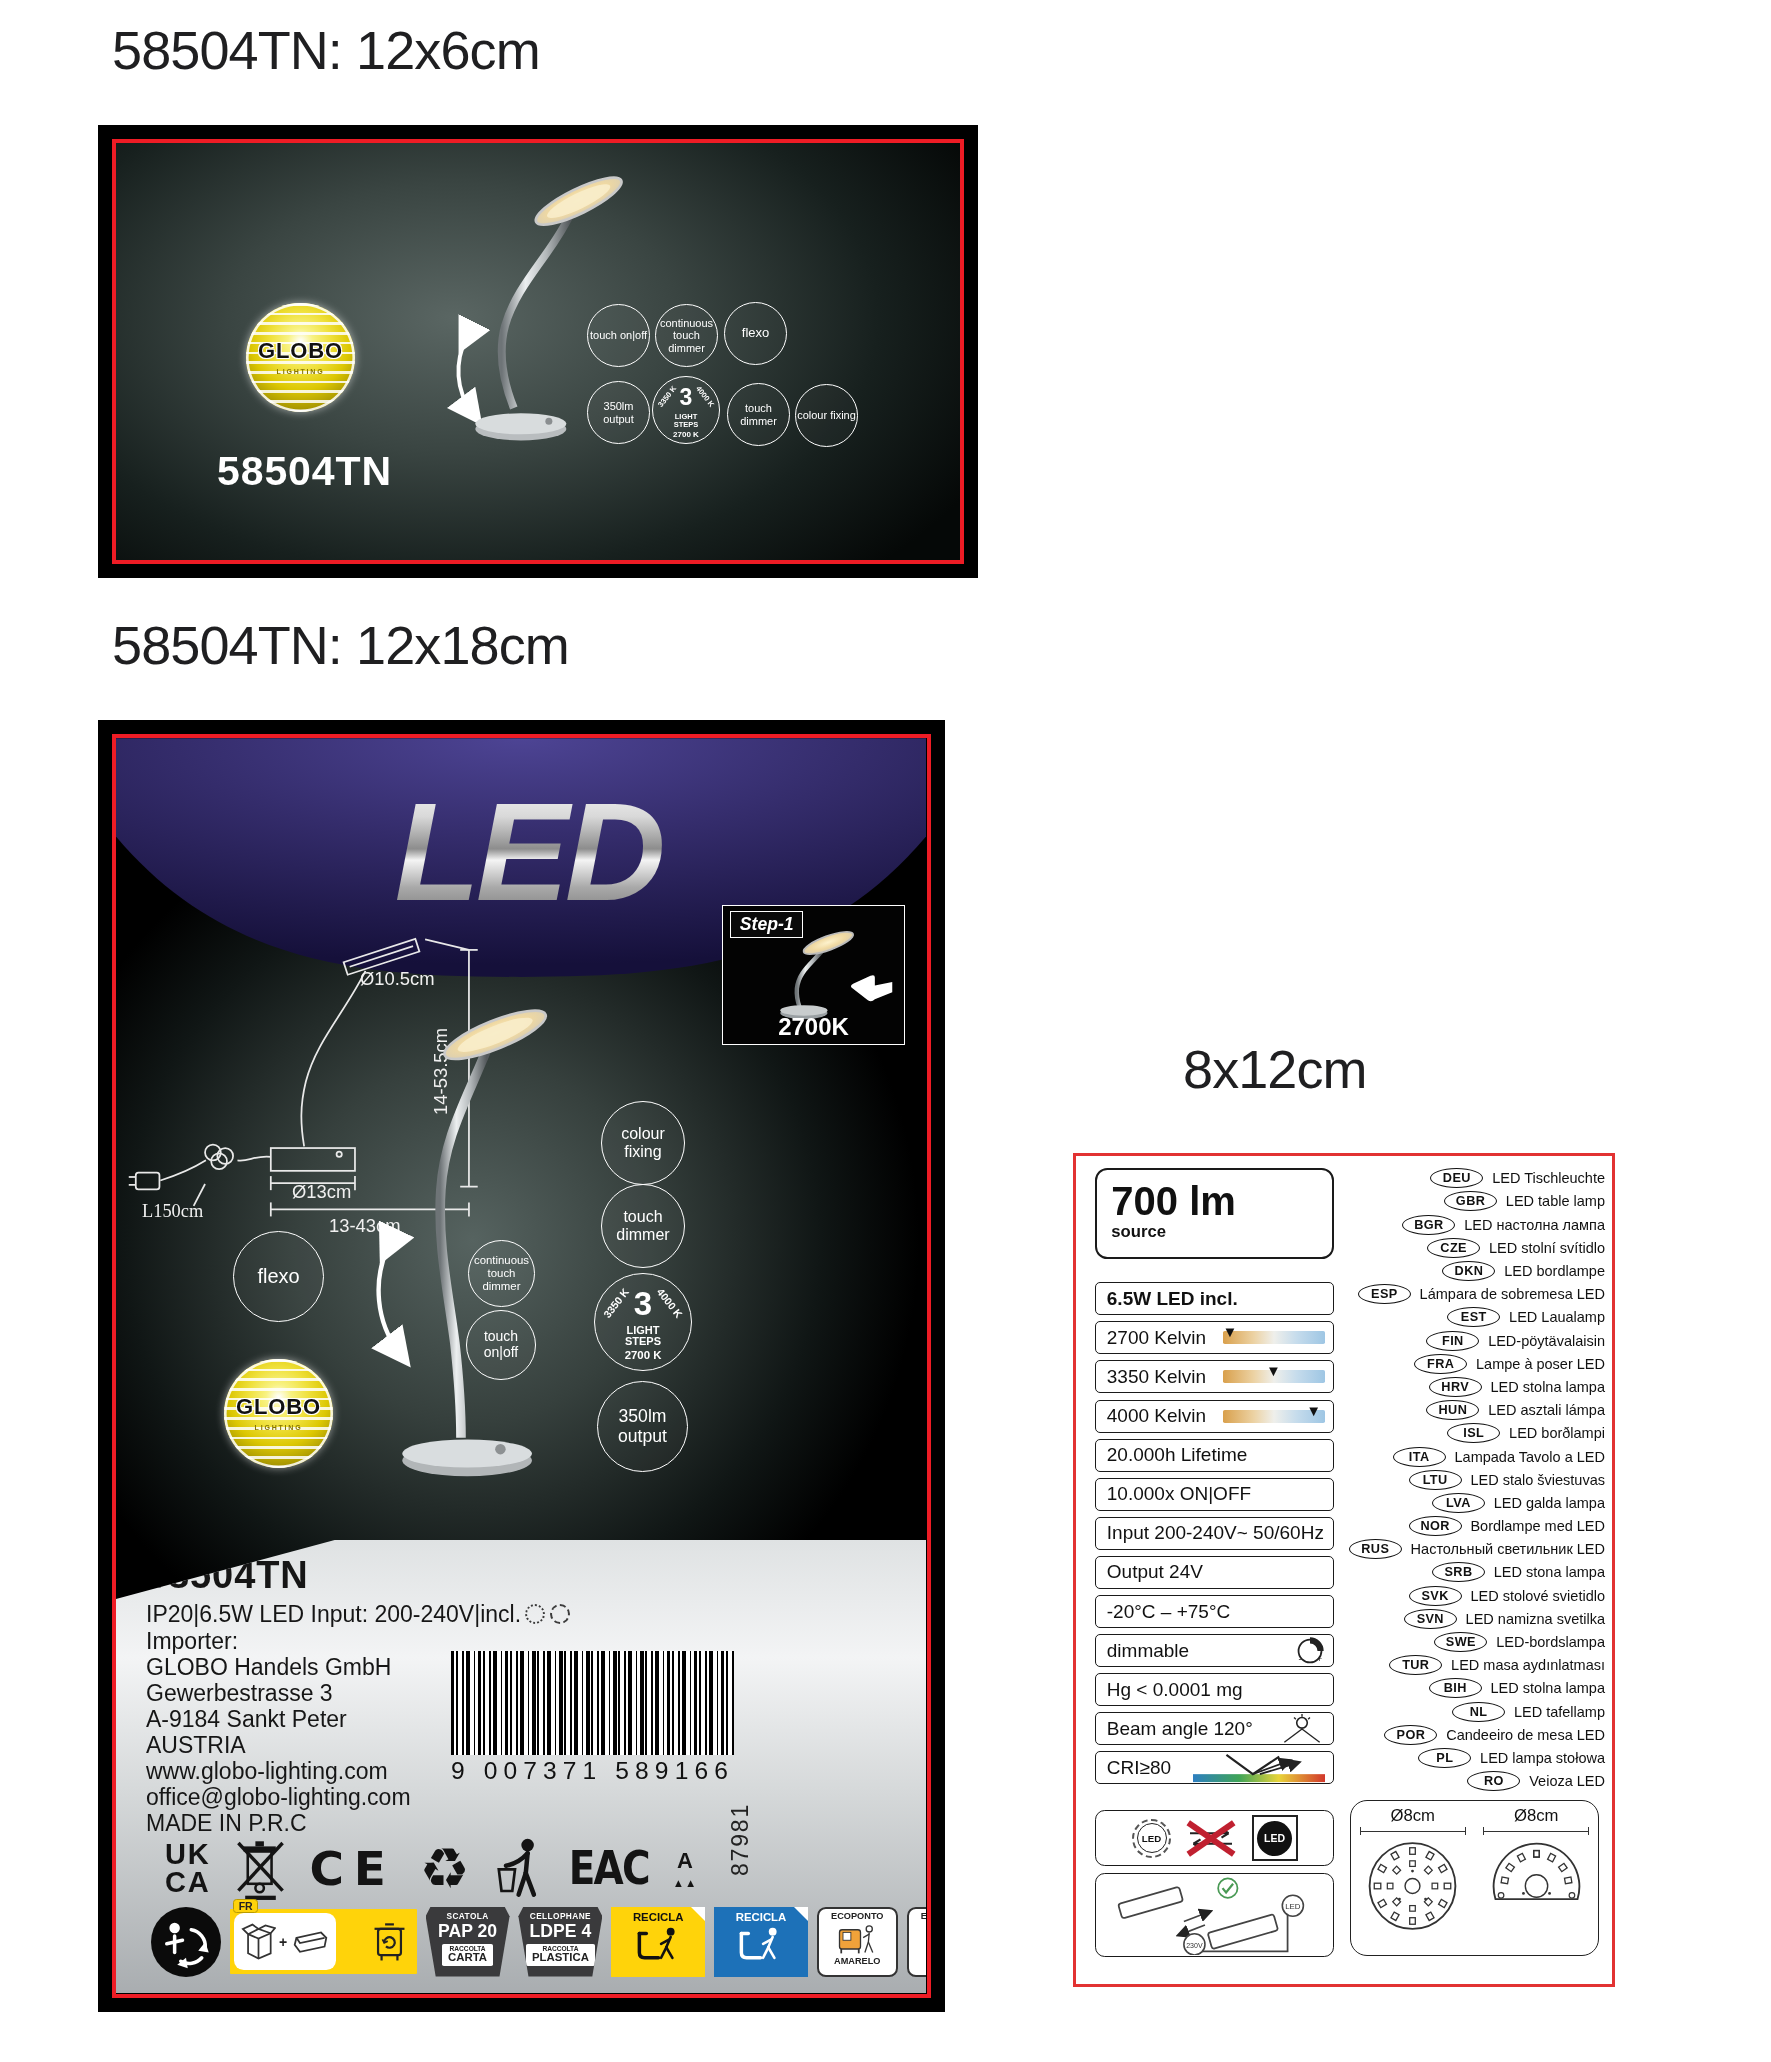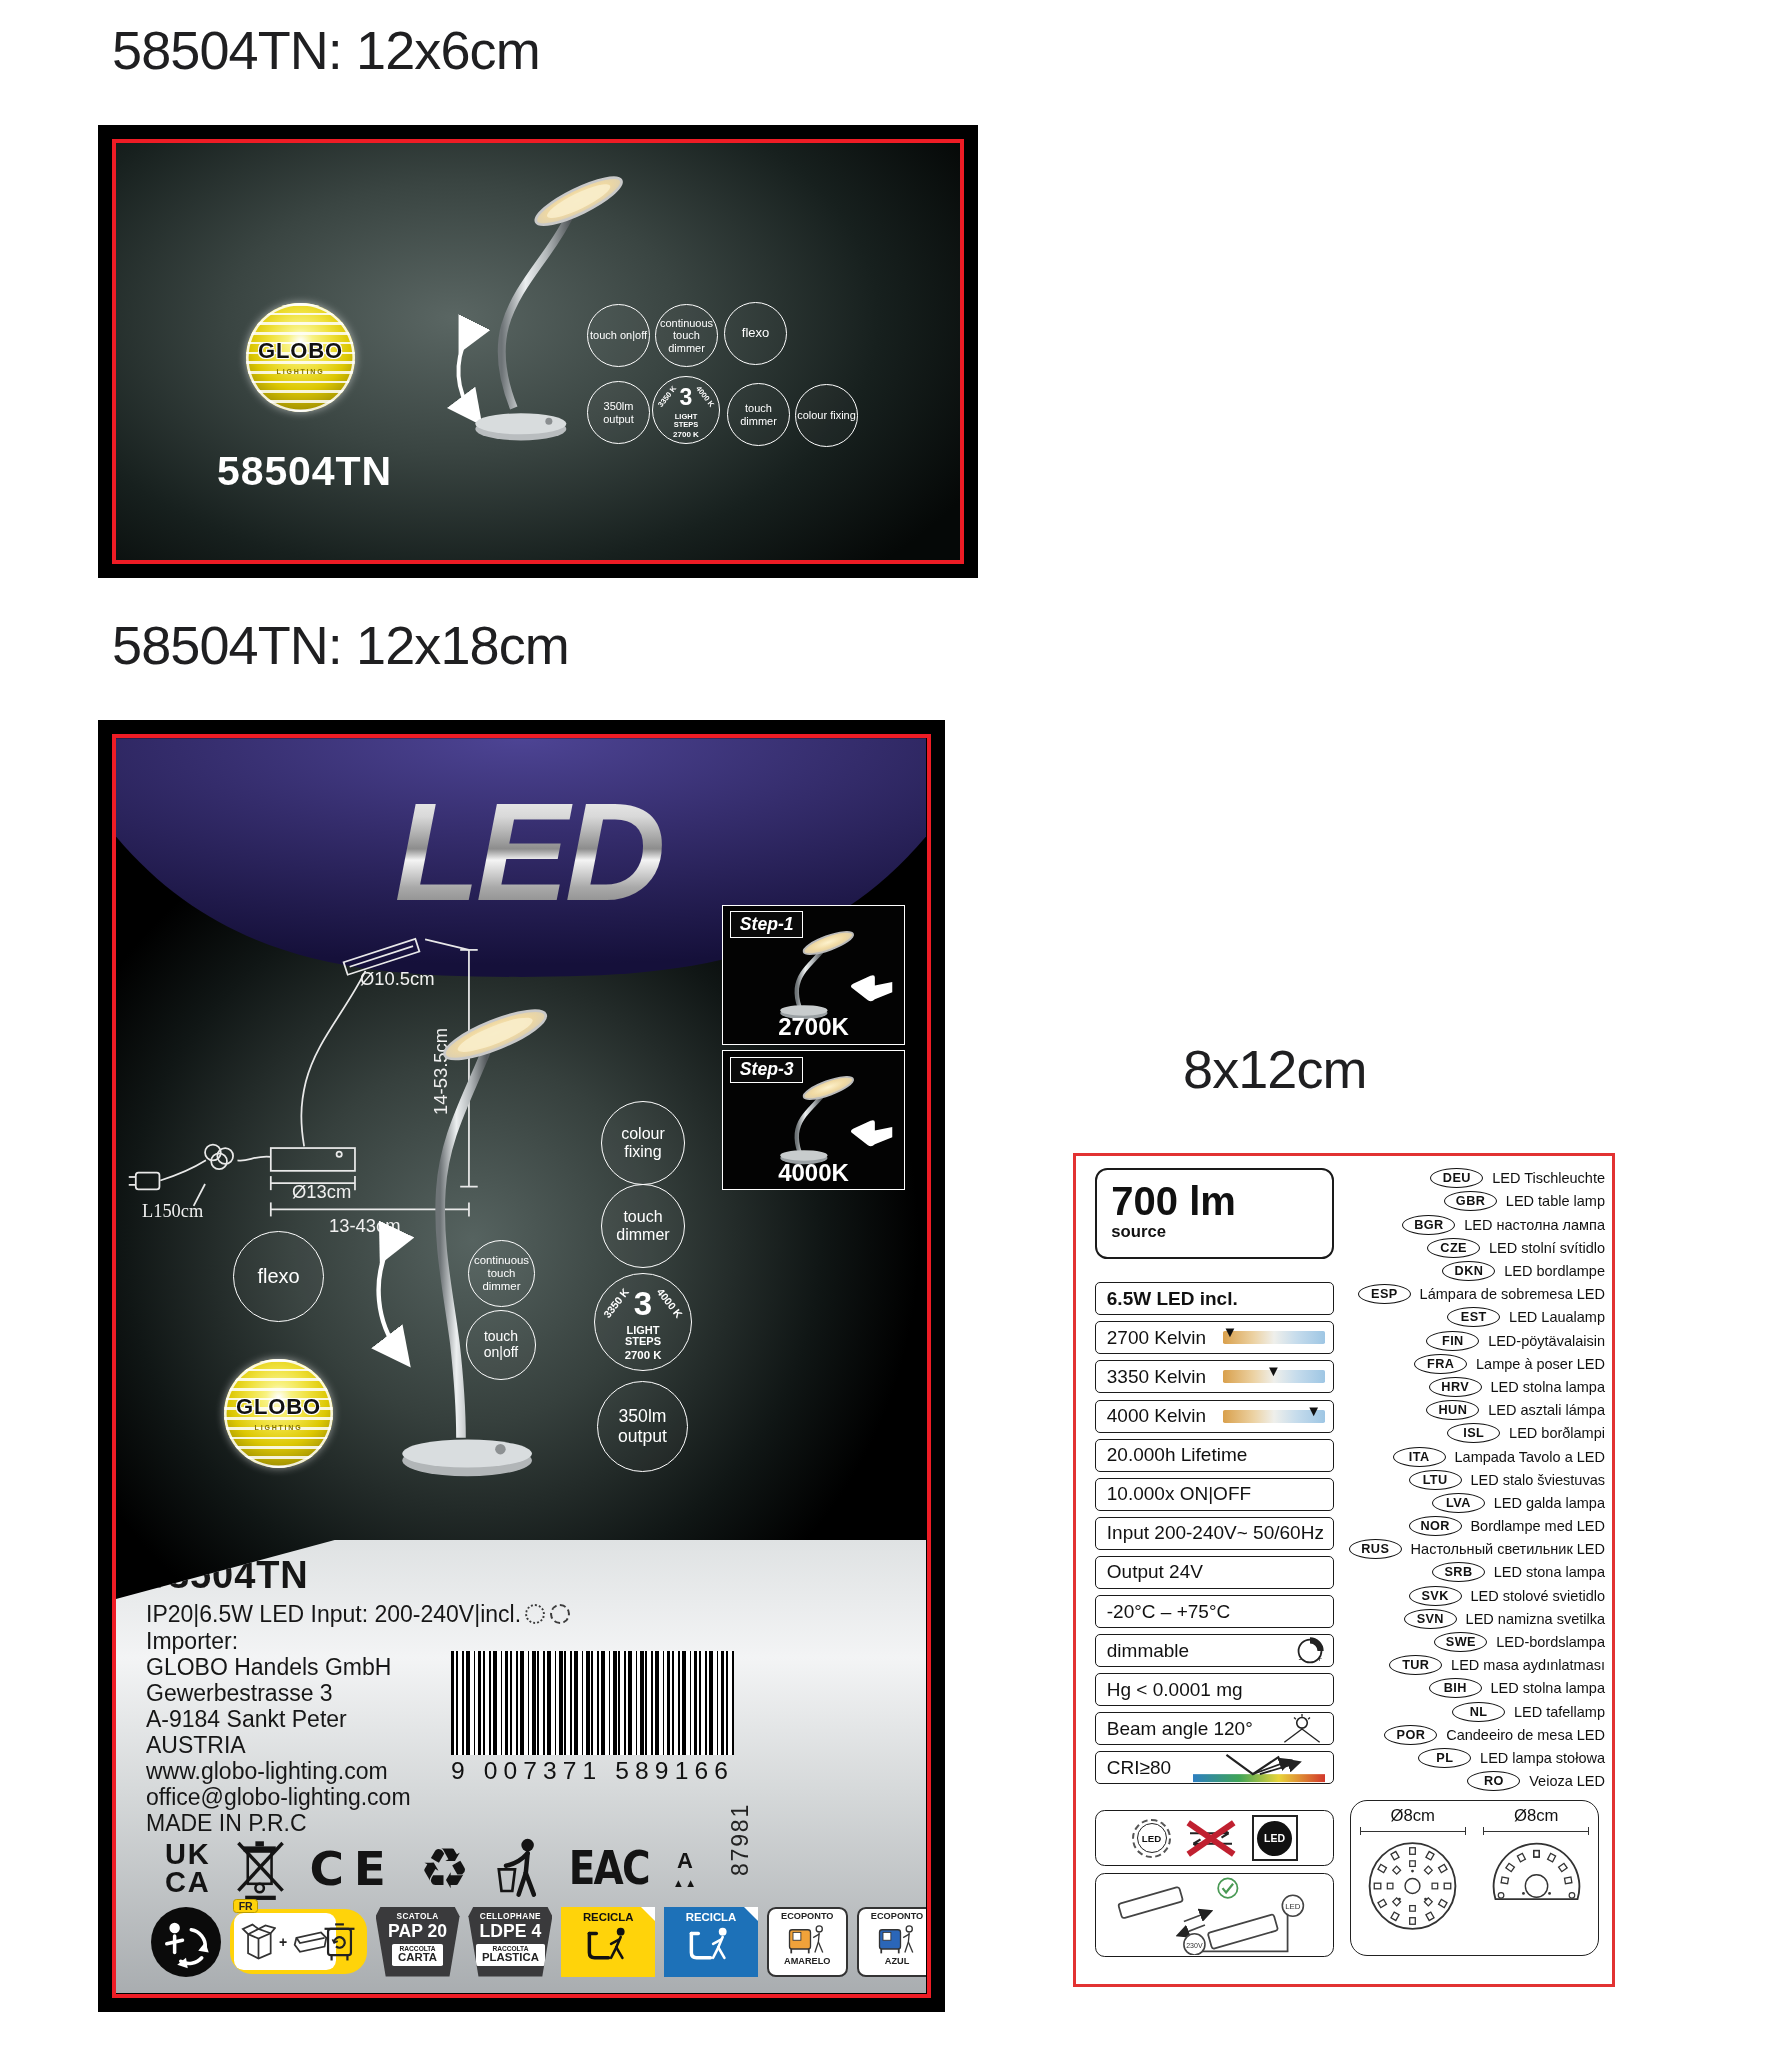--- a/index.html
+++ b/index.html
@@ -102,21 +102,21 @@
   .ukca div { font-weight:800; font-size:29px; line-height:0.95; letter-spacing:1.8px; }
   .ce { font-family:"DejaVu Sans", sans-serif; font-size:47px; font-weight:700; letter-spacing:9.7px; }
   .recycle-glyph::before { content:"\267B"; font-family:"DejaVu Sans", sans-serif; font-size:56px; }
   .eac { font-family:"DejaVu Sans", sans-serif; font-size:39px; font-weight:900; transform:scaleY(1.18); letter-spacing:-1.8px; }
   .trimark { display:flex; flex-direction:column; align-items:center; }
   .trimark-a { font-size:22px; font-weight:900; }
   .trimark-tris::before { content:"\25B2 \25B2"; font-size:11.4px; letter-spacing:0.9px; }
 
   .badge-row { position:absolute; left:35px; top:363px; height:77px; display:flex; align-items:center; gap:8.8px; }
   .triman { width:70px; height:70px; background:#0b0b0b; border-radius:50%; position:relative; flex:none; }
-  .fr-badge { width:137px; height:65px; background:#ffd30a; border-radius:22px; position:relative; flex:none;text-align:right; }
+  .fr-badge { width:187px; height:65px; background:#ffd30a; border-radius:1px; position:relative; flex:none;text-align:right; }
   .fr-tag { position:absolute; left:3.5px; top:-9.7px; background:#ffd30a; color:#222; border:0.9px solid #b99b00; border-radius:3.5px; font-size:10.5px; font-weight:800; padding:0 4.4px; }
   .fr-white { position:absolute; left:4.4px; top:4.4px; bottom:4.4px; width:102px; background:#fff; border-radius:9.7px; display:flex; align-items:center; justify-content:center; gap:3.5px; }
   .fr-plus { font-size:14px; font-weight:800; color:#222; }
   .fr-bin { position:absolute; right:8.8px; top:10.5px; }
   .darkbadge { width:84px; height:70px; background:#3a3a3c; color:#fff; flex:none;
     clip-path:polygon(6% 0, 94% 0, 100% 14%, 88% 100%, 12% 100%, 0 14%);
     display:flex; flex-direction:column; align-items:center; padding-top:4.4px; }
   .b-top { font-size:8.3px; font-weight:600; letter-spacing:0.4px; }
   .b-code { font-size:17.6px; font-weight:800; }
   .b-box { background:#fff; color:#222; margin-top:2.6px; padding:0.9px 6.1px 1.8px; text-align:center; border-radius:1.8px; }
@@ -361,35 +361,20 @@
               <ellipse cx="68" cy="96" rx="27" ry="7" fill="#9aa0a3"></ellipse>
               <ellipse cx="68" cy="93" rx="27" ry="6" fill="#c8cccd"></ellipse>
             </svg>
             <svg class="hand" viewBox="0 0 54 34">
               <path d="M52 10 L32 14 L32 5 Q32 1 27 3 L7 12 Q2 14.5 7 18 L24 31 Q28 34 32 30 L52 22 Z" fill="#fff"></path>
             </svg>
             <div class="step-kelvin">2700K</div>
           </div>
 
 
-          <div class="step-panel">
-            <div class="step-tag">Step-3</div>
-            <svg class="mini-lamp" viewBox="0 0 150 104">
-              <path d="M88 26 C74 42 62 50 60 68 C59 80 62 86 64 92" stroke="url(#metalg)" stroke-width="5" fill="none"></path>
-              <g transform="rotate(-20 96 16)">
-                <ellipse cx="96" cy="16" rx="30" ry="8" fill="url(#warm)" stroke="#bbb" stroke-width="2"></ellipse>
-              </g>
-              <ellipse cx="68" cy="96" rx="27" ry="7" fill="#9aa0a3"></ellipse>
-              <ellipse cx="68" cy="93" rx="27" ry="6" fill="#c8cccd"></ellipse>
-            </svg>
-            <svg class="hand" viewBox="0 0 54 34">
-              <path d="M52 10 L32 14 L32 5 Q32 1 27 3 L7 12 Q2 14.5 7 18 L24 31 Q28 34 32 30 L52 22 Z" fill="#fff"></path>
-            </svg>
-            <div class="step-kelvin">4000K</div>
-          </div>
         </div>
 
       <div class="silver">
         <div class="info-block">
           <div class="info-code">58504TN</div>
           <div class="info-spec">
             <span>IP20|6.5W LED Input: 200-240V|incl.</span>
             <span class="mesh"></span>
             <span class="mesh mesh2"></span>
           </div>

